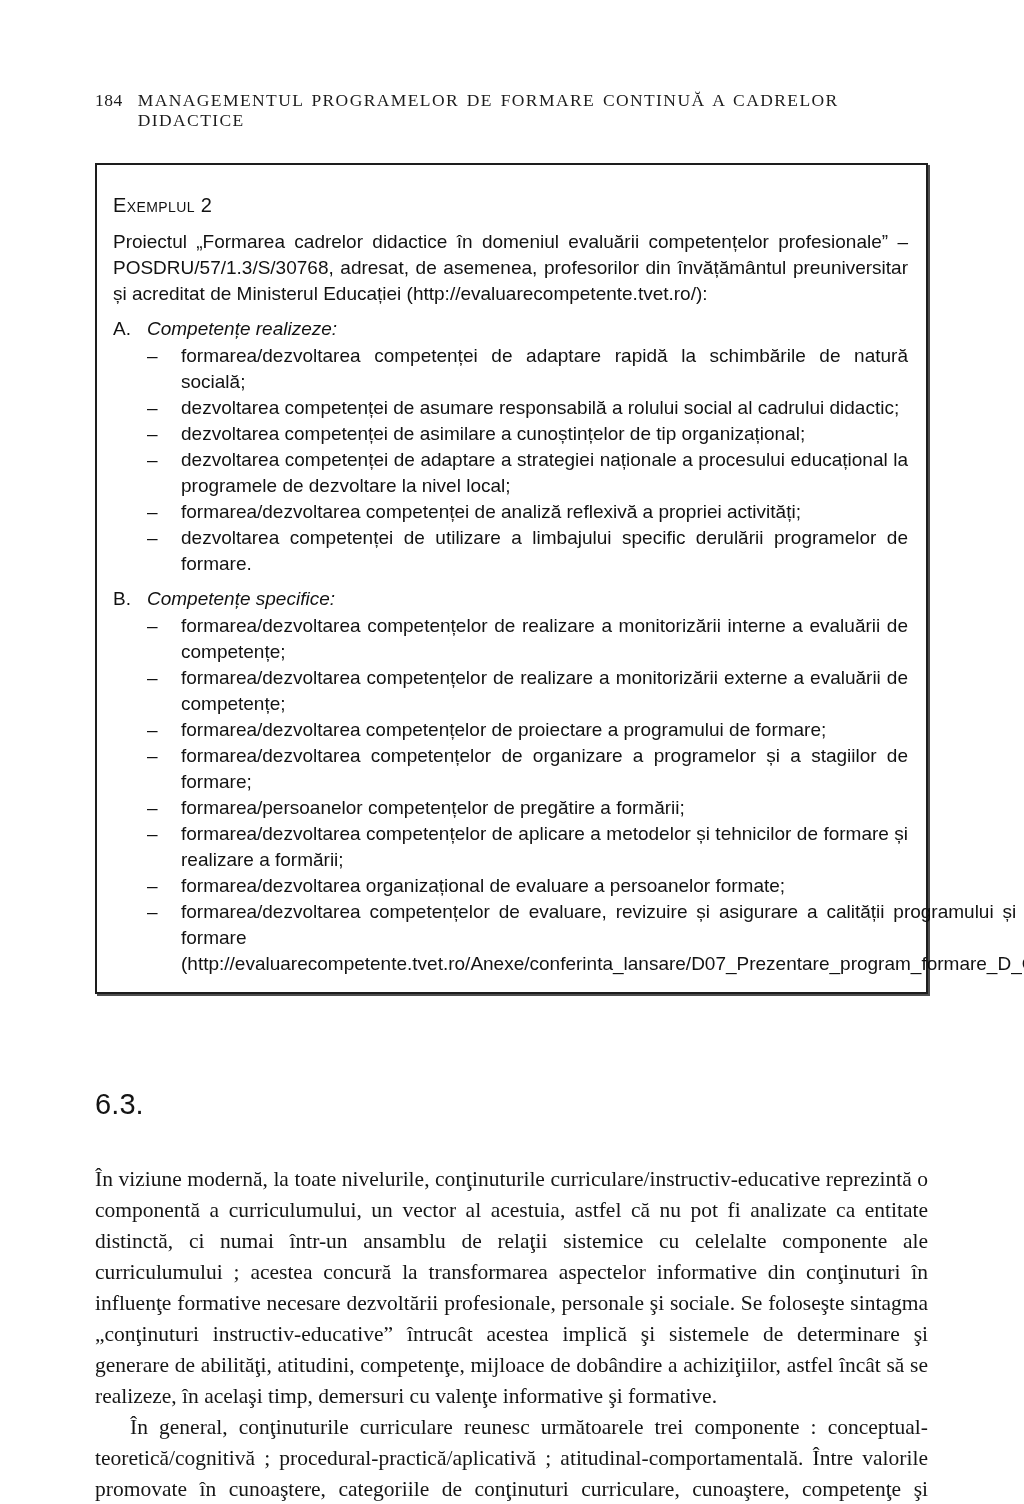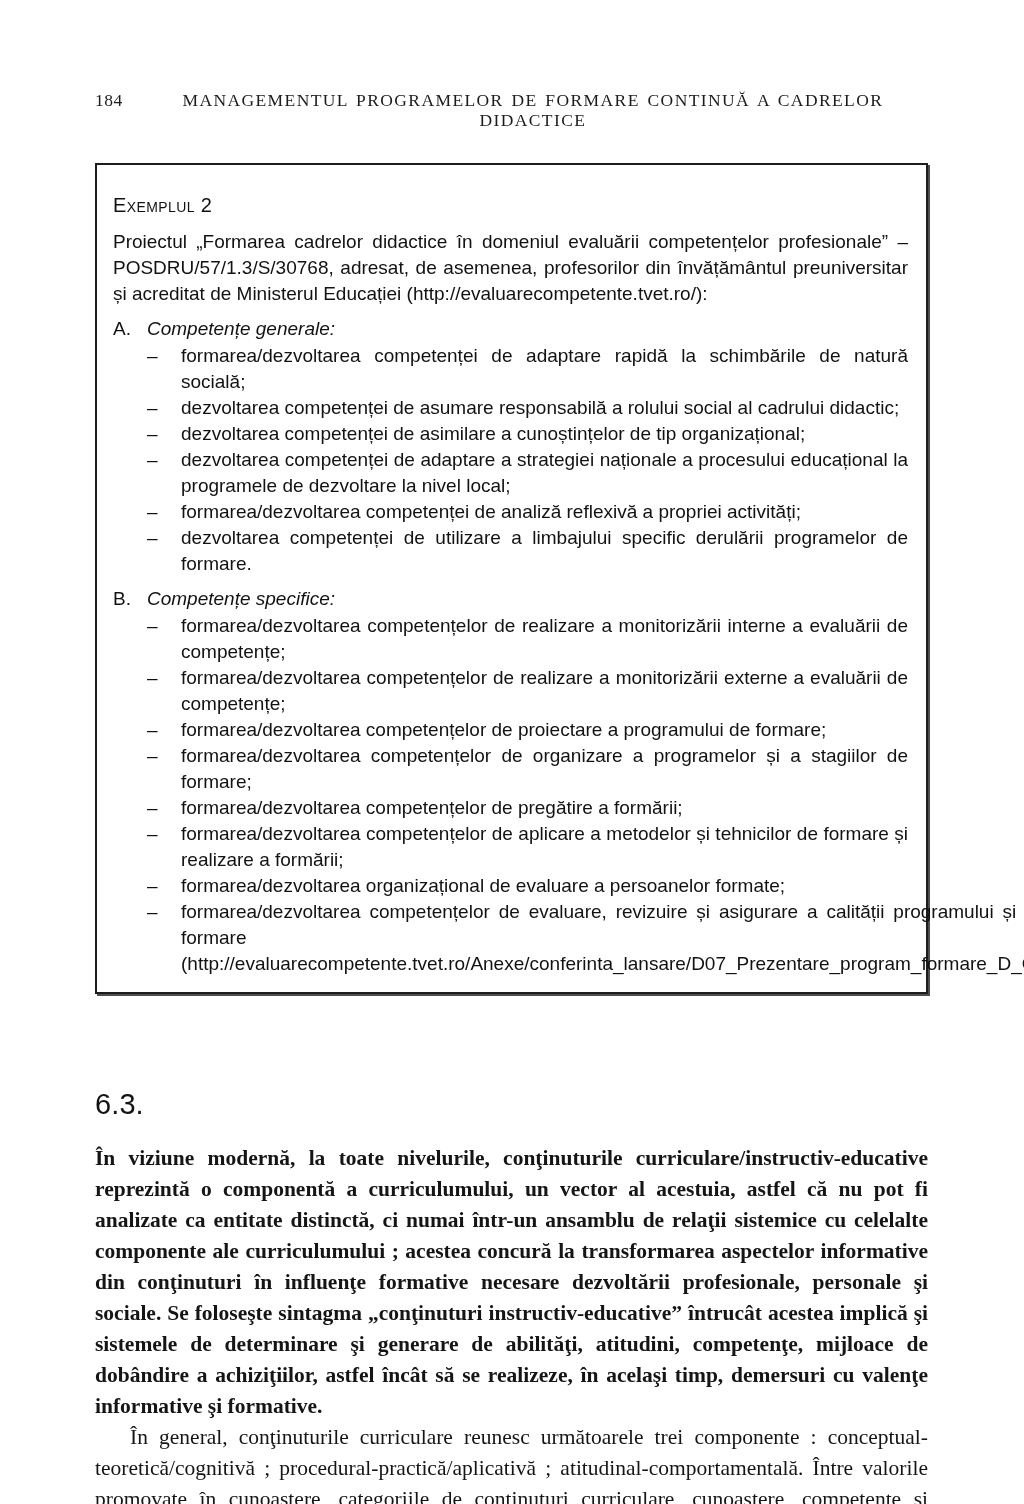--- a/index.html
+++ b/index.html
@@ -22,21 +22,21 @@
   
   .running-header {
     display: flex;
     align-items: baseline;
     gap: 15px;
     font-size: 17.5px;
     line-height: 20px;
     color: #1c1c1c;
   }
   .running-header .pagenum { letter-spacing: 0.5px; }
-  .running-header .title { letter-spacing: 1.4px; word-spacing: 2px; text-align: center; }
+  .running-header .title { letter-spacing: 1.4px; word-spacing: 2px; }
 
   
   .example-box {
     box-sizing: border-box;
     margin-top: 33px;
     border: 2px solid #1d1d1d;
     box-shadow: 2px 2px 0 #4e4e4e;
     padding: 27px 18px 15px 16px;
     font-family: "Liberation Sans", sans-serif;
     font-size: 19px;
@@ -85,42 +85,42 @@
   }
 
   
   .body-par {
     margin: 0;
     font-size: 21.5px;
     line-height: 31px;
     text-align: justify;
     color: #151515;
   }
-  .body-par.first { margin-top: 21px; font-weight: bold; }
+  .body-par.first { margin-top: 42px; }
   .body-par.indented { text-indent: 35px; }
 </style>
 </head>
 <body>
 
 <div class="page">
 
   <header class="running-header">
     <span class="pagenum">184</span>
     <span class="title">MANAGEMENTUL PROGRAMELOR DE FORMARE CONTINUĂ A CADRELOR DIDACTICE</span>
   </header>
 
   <section class="example-box">
     <div class="ex-label">Exemplul 2</div>
 
     <p class="ex-intro">Proiectul „Formarea cadrelor didactice în domeniul evaluării competențelor profesionale” – POSDRU/57/1.3/S/30768, adresat, de asemenea, profesorilor din învățământul preuniversitar și acreditat de Ministerul Educației (http://evaluarecompetente.tvet.ro/):</p>
 
     <div class="ex-section">
       <div class="sec-head">
         <span>A.</span>
-        <em>Competențe generale:</em>
+        <em>Competențe realizeze:</em>
       </div>
       <ul class="ex-items">
         <li>
             <span class="dash">–</span>
             <span>formarea/dezvoltarea competenței de adaptare rapidă la schimbările de natură socială;</span>
           </li>
         <li>
             <span class="dash">–</span>
             <span>dezvoltarea competenței de asumare responsabilă a rolului social al cadrului didactic;</span>
           </li>
@@ -160,21 +160,21 @@
         <li>
             <span class="dash">–</span>
             <span>formarea/dezvoltarea competențelor de proiectare a programului de formare;</span>
           </li>
         <li>
             <span class="dash">–</span>
             <span>formarea/dezvoltarea competențelor de organizare a programelor și a stagiilor de formare;</span>
           </li>
         <li>
             <span class="dash">–</span>
-            <span>formarea/dezvoltarea competențelor de pregătire a formării;</span>
+            <span>formarea/persoanelor competențelor de pregătire a formării;</span>
           </li>
         <li>
             <span class="dash">–</span>
             <span>formarea/dezvoltarea competențelor de aplicare a metodelor și tehnicilor de formare și realizare a formării;</span>
           </li>
         <li>
             <span class="dash">–</span>
             <span>formarea/dezvoltarea organizațional de evaluare a persoanelor formate;</span>
           </li>
         <li>

